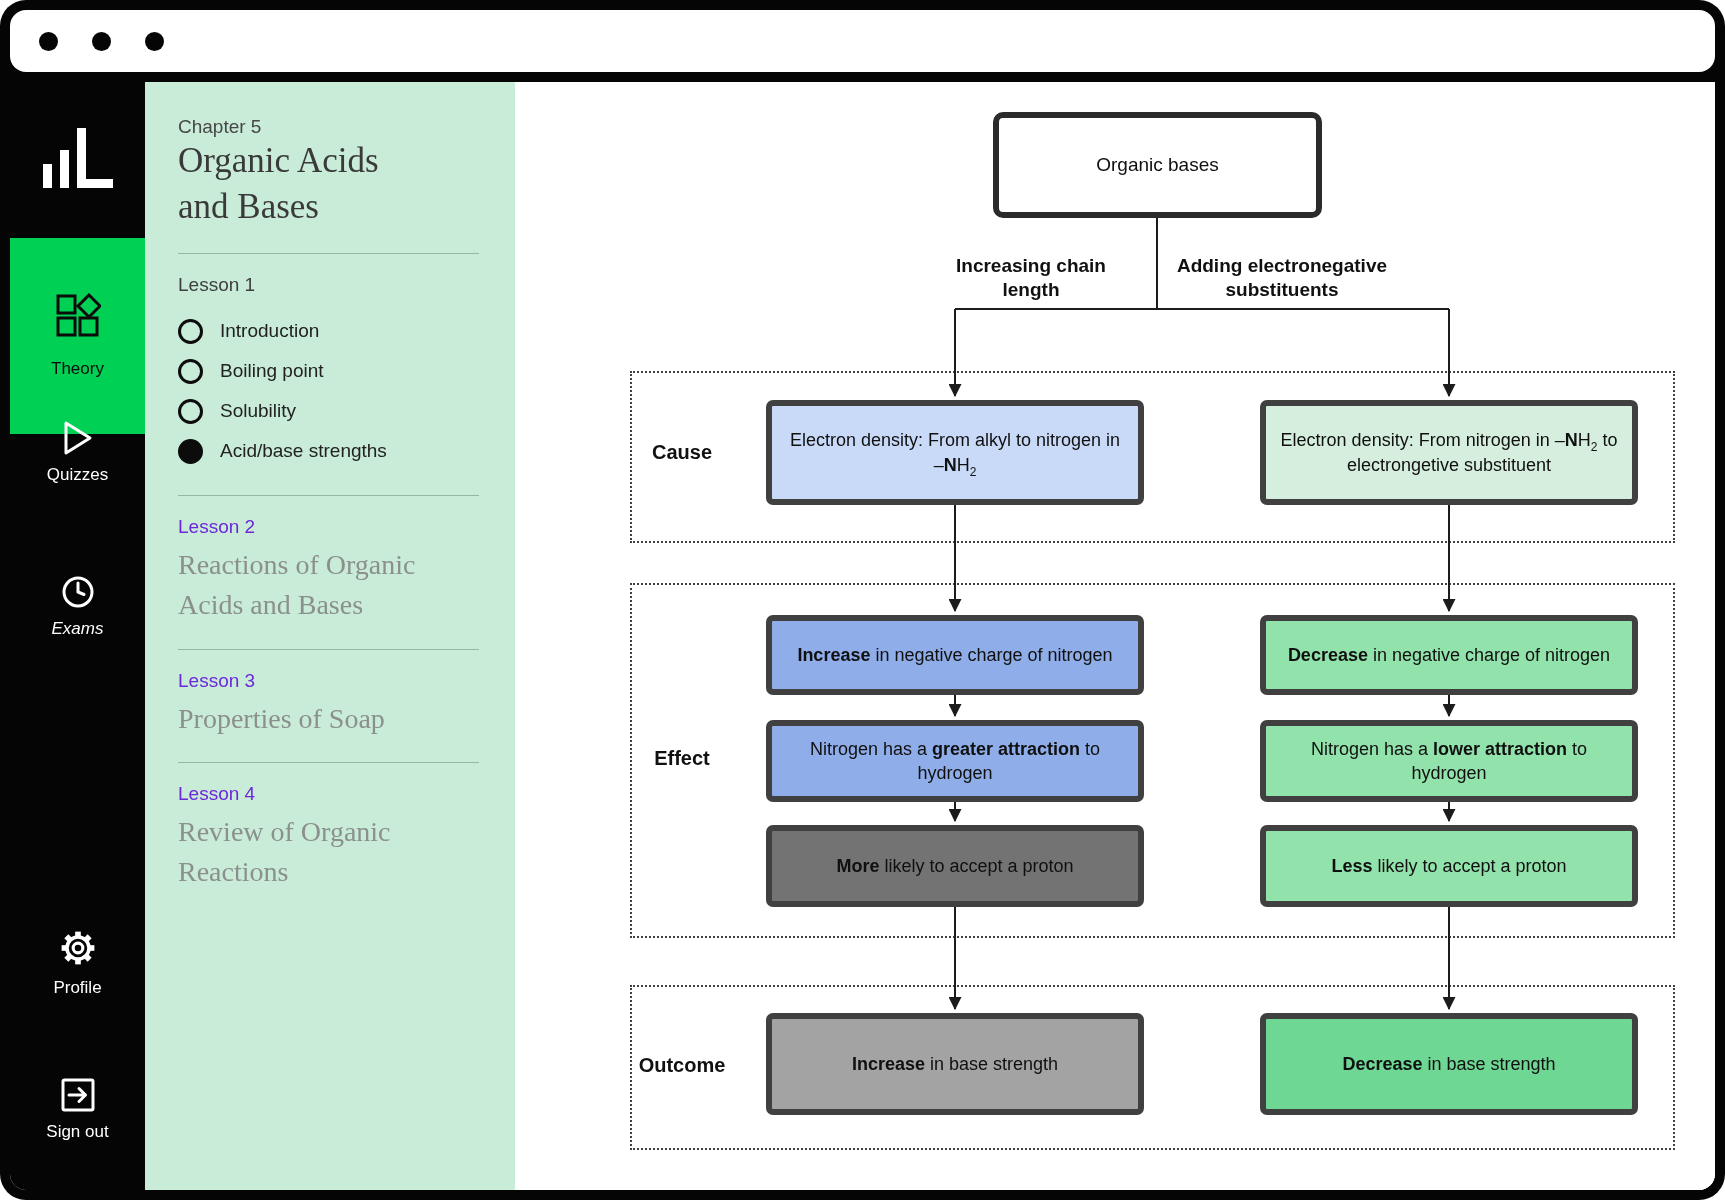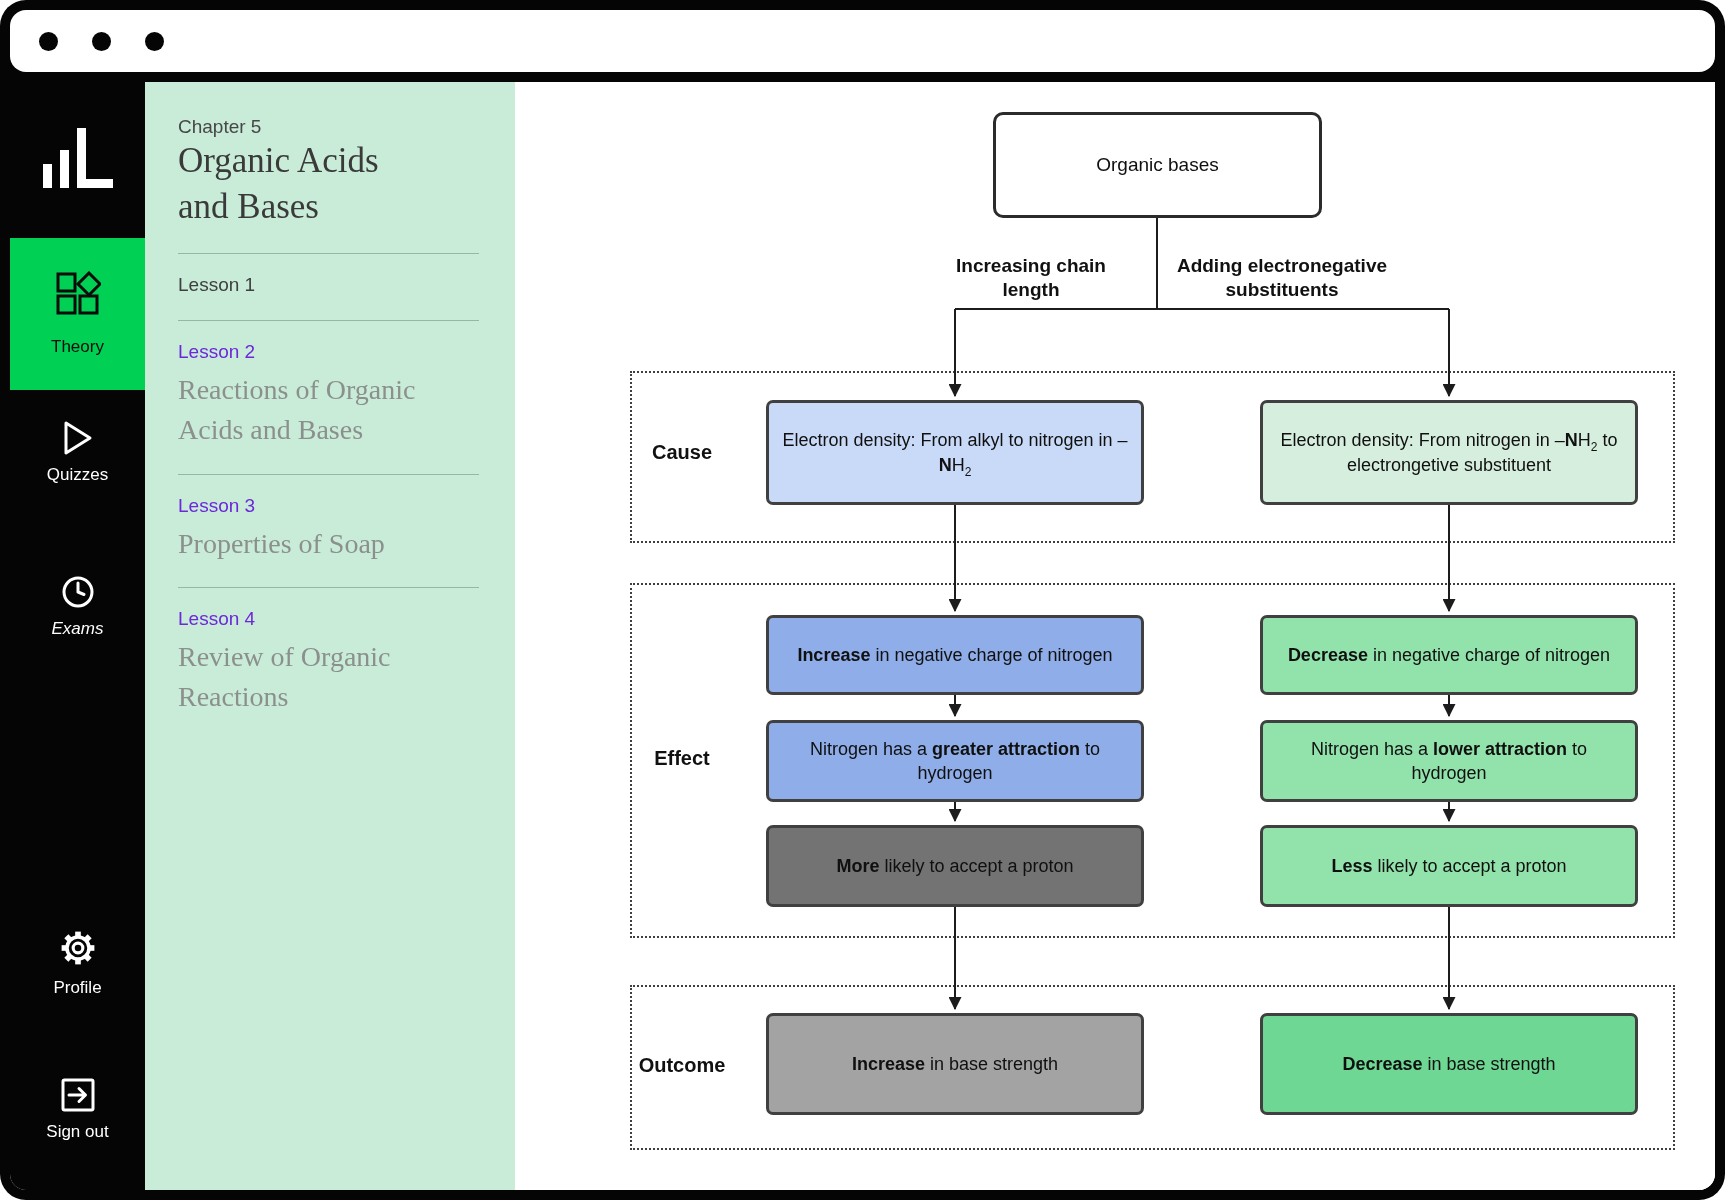--- a/index.html
+++ b/index.html
@@ -5,21 +5,21 @@
   html,body{margin:0;padding:0;background:#fff;font-family:"Liberation Sans",sans-serif;}
   .window{width:1725px;height:1200px;background:#050505;border-radius:26px;padding:10px;box-sizing:border-box;position:relative;}
   .titlebar{height:62px;background:#ffffff;border-radius:16px;display:flex;align-items:center;gap:34px;padding-left:29px;margin-bottom:10px;}
   .dot{width:19px;height:19px;border-radius:50%;background:#050505;}
   .app{display:flex;height:1108px;background:#ffffff;border-radius:0 0 16px 16px;overflow:hidden;}
 
   
   .rail{width:135px;flex:none;background:#050505;position:relative;}
   .rail-logo{position:absolute;top:46px;left:0;width:100%;display:flex;justify-content:center;}
   .rail-item{position:absolute;left:0;width:100%;display:flex;flex-direction:column;align-items:center;gap:9px;color:#fff;font-size:17px;cursor:pointer;padding:0;}
-  .rail-item.active{background:#00d053;color:#0b0b0b;height:152px;justify-content:center;gap:20px;}
+  .rail-item.active{background:#00d053;color:#0b0b0b;height:196px;justify-content:center;gap:20px;}
   .rail-item .icon{display:flex;align-items:center;justify-content:center;}
 
   
   .lesson-nav{width:370px;flex:none;background:#c9ecd9;padding:34px 36px 0 33px;box-sizing:border-box;}
   .chapter-label{font-size:19px;color:#474747;}
   .chapter-title{font-family:"Liberation Serif",serif;font-size:35px;line-height:1.3;color:#3a3a3a;max-width:240px;}
   hr.sep{border:none;border-top:1px solid rgba(15,50,32,.28);margin:24px 0 20px;}
   .lesson-label{font-size:19px;color:#3f3f3f;margin-bottom:7px;}
   .lesson-title{font-family:"Liberation Serif",serif;font-size:28px;line-height:1.42;color:#121212;max-width:250px;cursor:pointer;}
   .lesson.gray .lesson-label{color:#6d28d9;}
@@ -27,21 +27,21 @@
   .topics{margin:15px 0 2px;}
   .topic{display:flex;align-items:center;gap:17px;height:40px;cursor:pointer;}
   .tcircle{width:25px;height:25px;border:3px solid #0c0c0c;border-radius:50%;box-sizing:border-box;flex:none;background:transparent;}
   .topic.selected .tcircle{background:#0c0c0c;}
   .topic-label{font-size:19px;color:#222;}
 
   
   .main{flex:1;position:relative;background:#fff;}
   .fc-container{position:absolute;border:2.5px dotted #3f3f3f;box-sizing:border-box;z-index:1;background:transparent;}
   svg.conn{position:absolute;left:0;top:0;z-index:2;}
-  .fc-box{position:absolute;display:flex;align-items:center;justify-content:center;text-align:center;font-size:18px;color:#101010;border:3px solid #404040;border-radius:7px;box-sizing:border-box;padding:0 12px;line-height:1.35;z-index:3;}
+  .fc-box{position:absolute;display:flex;align-items:center;justify-content:center;text-align:center;font-size:18px;color:#101010;border:6px solid #404040;border-radius:7px;box-sizing:border-box;padding:0 12px;line-height:1.35;z-index:3;}
   .fc-root{background:#fff;border-radius:10px;font-size:19px;border-color:#2b2b2b;}
   .fc-rowlabel{position:absolute;font-weight:bold;font-size:20px;color:#111;text-align:center;width:120px;z-index:3;}
   .fc-branch{position:absolute;font-weight:bold;font-size:19px;color:#111;text-align:center;line-height:1.25;z-index:3;}
   .fc-box sub{font-size:12px;line-height:0;}
   b{font-weight:bold;}
 </style>
 </head>
 <body>
 
 <div class="window">
@@ -117,20 +117,38 @@
           <span>Sign out</span>
         </div>
       </nav>
     <aside class="lesson-nav" id="lessonNav">
       <div class="chapter-label">Chapter 5</div>
       <div class="chapter-title">Organic Acids and Bases</div>
       <div id="lessonList">
           <hr class="sep">
           <div class="lesson current">
             <div class="lesson-label">Lesson 1</div>
+            <div class="topics">
+              <div class="topic">
+                <span class="tcircle"></span>
+                <span class="topic-label">Introduction</span>
+              </div>
+              <div class="topic">
+                <span class="tcircle"></span>
+                <span class="topic-label">Boiling point</span>
+              </div>
+              <div class="topic">
+                <span class="tcircle"></span>
+                <span class="topic-label">Solubility</span>
+              </div>
+              <div class="topic selected">
+                <span class="tcircle"></span>
+                <span class="topic-label">Acid/base strengths</span>
+              </div>
+            </div>
           </div>
           <hr class="sep">
           <div class="lesson gray">
             <div class="lesson-label">Lesson 2</div>
             <div class="lesson-title">Reactions of Organic Acids and Bases</div>
           </div>
           <hr class="sep">
           <div class="lesson gray">
             <div class="lesson-label">Lesson 3</div>
             <div class="lesson-title">Properties of Soap</div>

